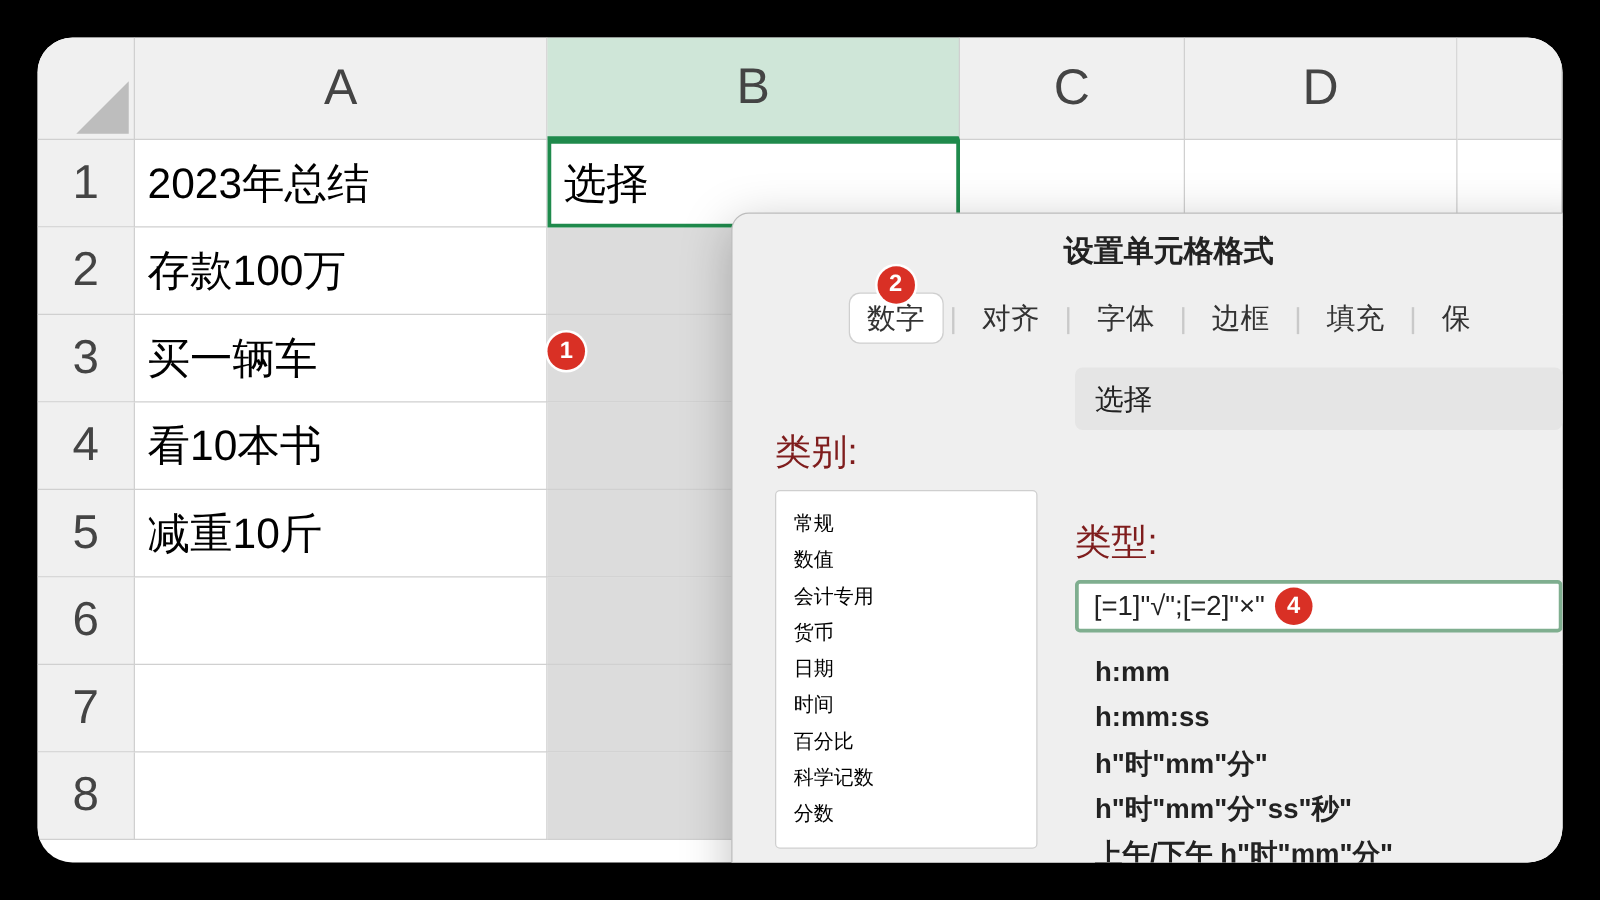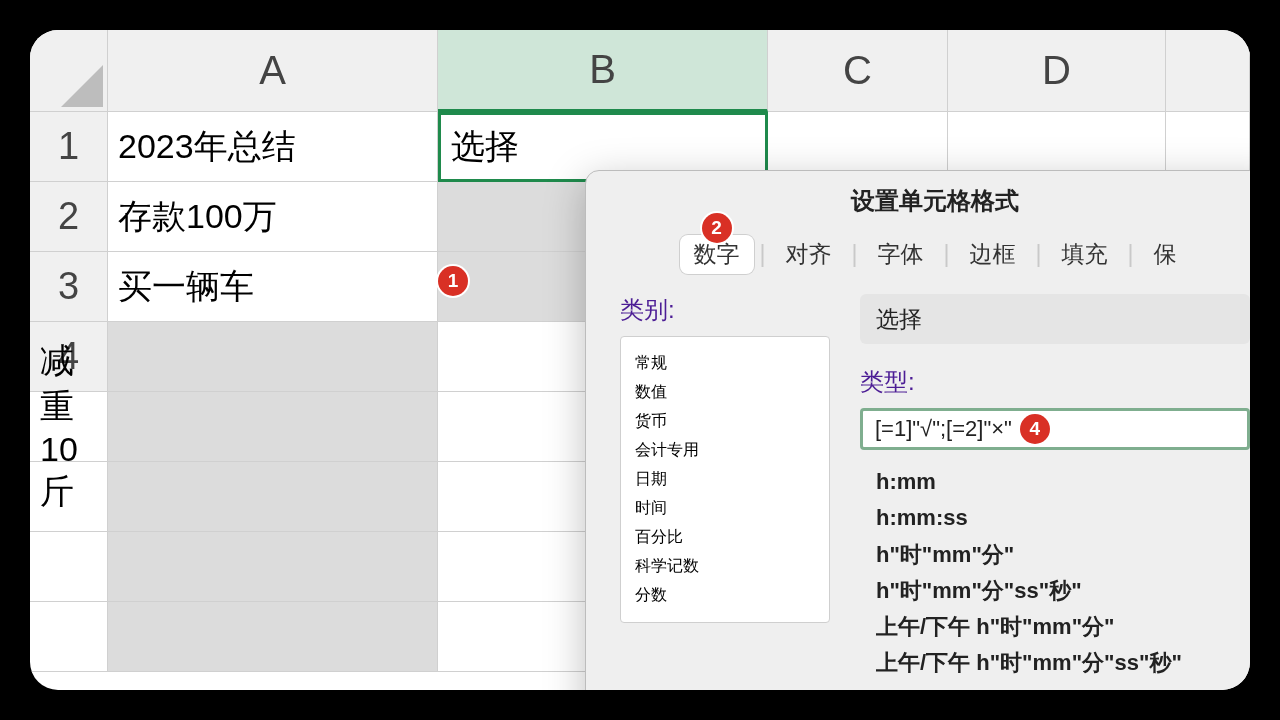--- a/index.html
+++ b/index.html
@@ -59,21 +59,21 @@
   .tabs {
     display: flex; gap: 6px; justify-content: center; align-items: center;
     font-size: 23px; color: #333; padding-bottom: 14px;
   }
   .tab { padding: 4px 14px; border-radius: 8px; cursor: default; position: relative; }
   .tab.active { background: #fff; box-shadow: 0 0 0 1px #cfcfcf; }
   .tabs .sep { color: #c9c9c9; }
 
   .dlg-body { display: flex; padding: 6px 20px 0 34px; gap: 30px; }
   .col { display: flex; flex-direction: column; }
-  .lbl { font-size: 24px; color: #4c1d95; margin-bottom: 10px; }
+  .lbl { font-size: 29px; color: #7f1d1d; margin-bottom: 10px; margin-top: 48px; }
   .cat-list {
     width: 210px; border: 1px solid #cfcfcf; background: #fff; border-radius: 4px;
     padding: 12px 0; font-size: 16px;
     max-height: 400px; overflow: hidden;
   }
   .cat-item { padding: 4px 14px; cursor: default; position: relative; }
 
   .sample-box {
     width: 390px; height: 50px; background: #e5e5e5; border-radius: 6px;
     display: flex; align-items: center; padding: 0 16px; font-size: 23px; color: #222;
@@ -124,20 +124,21 @@
       <div class="cell data"></div>
       <div class="cell data"></div>
       <div class="cell data"></div>
       <div class="cell rowhead">3</div>
       <div class="cell data">买一辆车</div>
       <div class="cell data selRange"></div>
       <div class="cell data"></div>
       <div class="cell data"></div>
       <div class="cell data"></div>
       <div class="cell rowhead">4</div>
+      <div class="cell data">看10本书</div>
       <div class="cell data selRange"></div>
       <div class="cell data"></div>
       <div class="cell data"></div>
       <div class="cell data"></div>
       <div class="cell rowhead">5</div>
       <div class="cell data">减重10斤</div>
       <div class="cell data selRange"></div>
       <div class="cell data"></div>
       <div class="cell data"></div>
       <div class="cell data"></div>
@@ -179,22 +180,22 @@
         <span class="sep">|</span>
         <div class="tab">保</div>
       </div>
 
     <div class="dlg-body">
       <div class="col">
         <div class="lbl">类别:</div>
         <div class="cat-list" id="catList">
             <div class="cat-item">常规</div>
             <div class="cat-item">数值</div>
+            <div class="cat-item">会计专用</div>
             <div class="cat-item">货币</div>
-            <div class="cat-item">会计专用</div>
             <div class="cat-item">日期</div>
             <div class="cat-item">时间</div>
             <div class="cat-item">百分比</div>
             <div class="cat-item">科学记数</div>
             <div class="cat-item">分数</div>
           </div>
       </div>
 
       <div class="col">
         <div class="sample-box">

